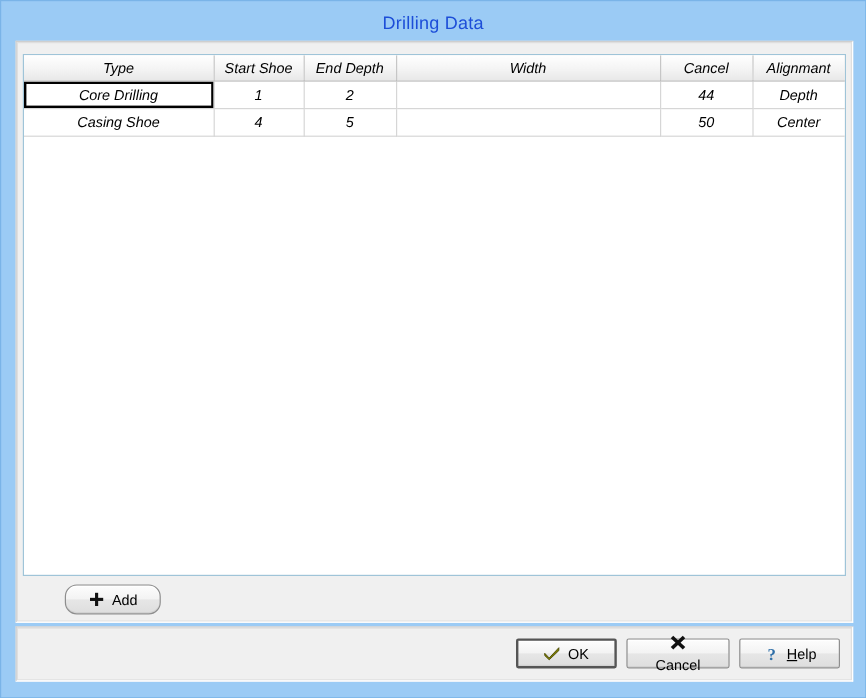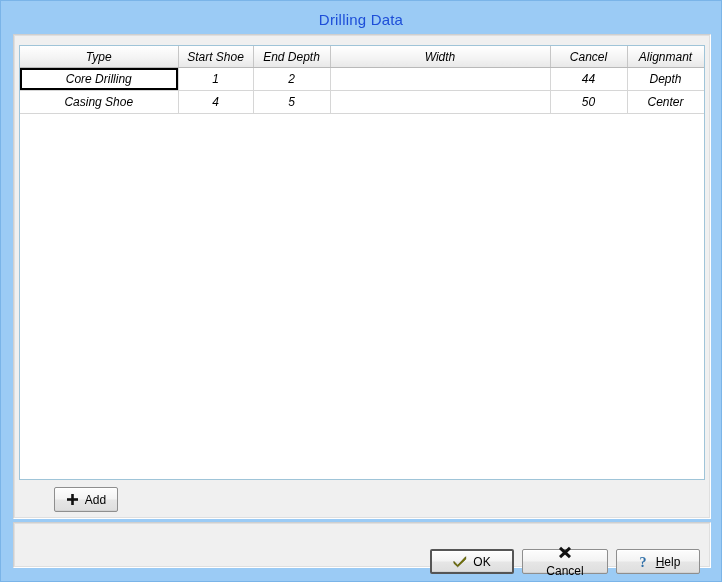--- a/index.html
+++ b/index.html
@@ -158,41 +158,41 @@
   .btn-icon {
     display: inline-flex;
     align-items: center;
     justify-content: center;
     width: 14px;
     height: 14px;
     line-height: 1;
   }
   .btn-label { line-height: 1; }
 
-  #btn-add { width: 64px; }
+  #btn-add { width: 80px; border-radius: 10px; }
   #btn-delete { width: 82px; }
 
   
   #bottom-panel {
     position: absolute;
     left: 12px;
     top: 521px;
     width: 698px;
     height: 46px;
     box-sizing: border-box;
     background: #f0f0f0;
     border: 1px solid #ffffff;
     border-top-color: #cfcfcf;
     border-left-color: #cfcfcf;
     box-shadow: 0 0 0 1px #dfdfdf inset;
   }
   #bottom-buttons {
     position: absolute;
     right: 10px;
-    top: 26px;
+    top: 9px;
     display: flex;
     gap: 8px;
   }
   #btn-ok { width: 84px; }
   #btn-cancel { width: 86px; flex-direction: column; }
   #btn-help { width: 84px; }
 
   u.accel { text-decoration: underline; }
 </style>
 </head>

